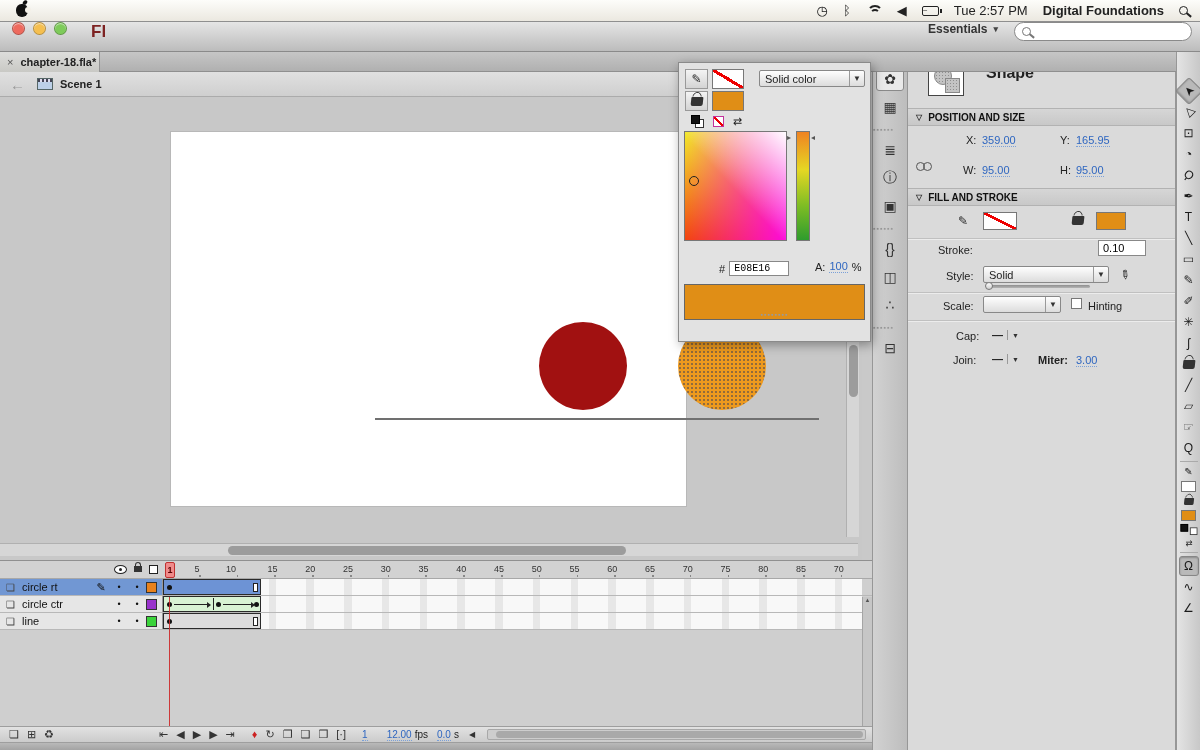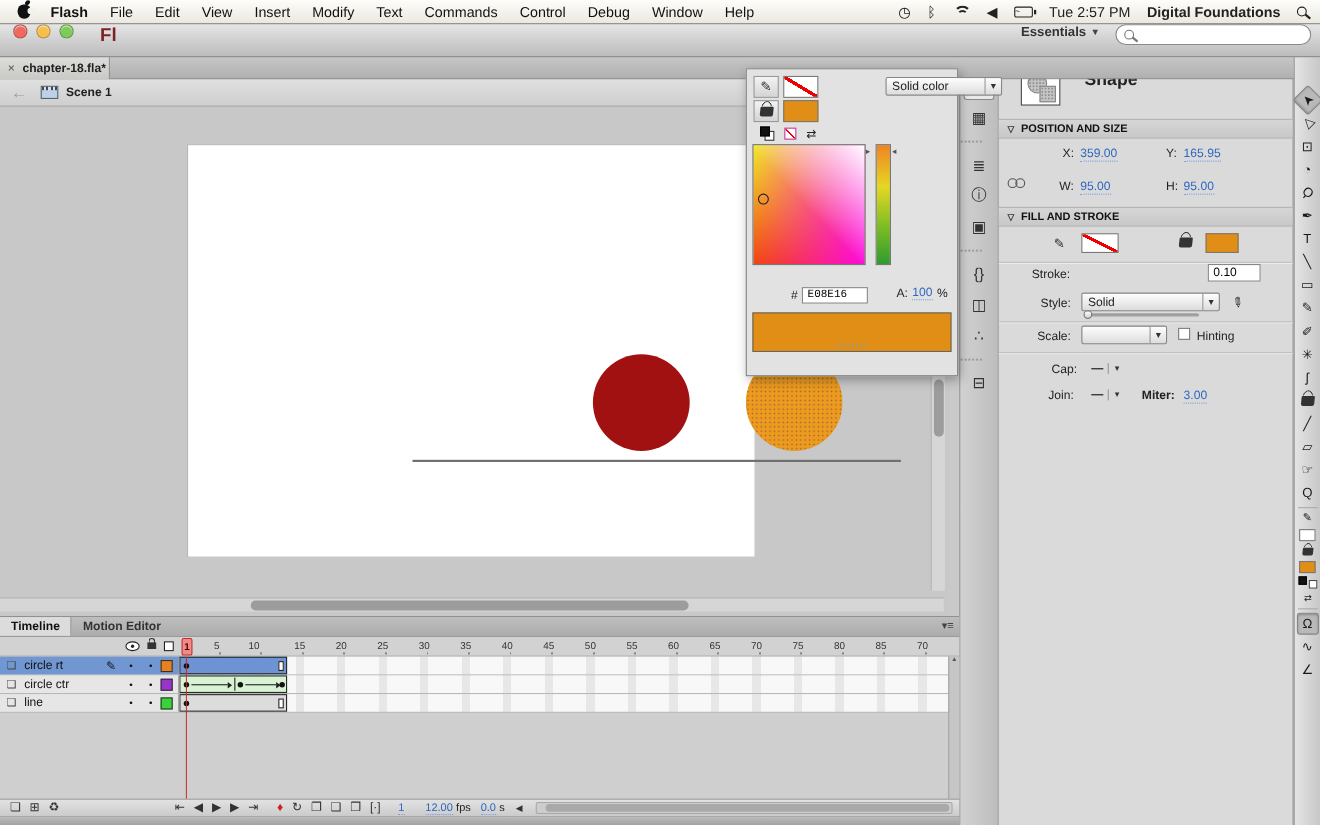--- a/index.html
+++ b/index.html
@@ -96,21 +96,21 @@
   .link-icon::before,.link-icon::after { content:""; position:absolute; top:2px; width:7px; height:7px; border:1.5px solid #555; border-radius:50%; }
   .link-icon::before { left:0; } .link-icon::after { left:7px; }
 
   
   .color-panel { position:absolute; left:678px; top:62px; width:193px; height:280px; background:#e2e2e2;
     border:1px solid #8a8a8a; box-shadow:2px 3px 10px rgba(0,0,0,.35); z-index:60; }
   .color-panel .body { position:relative; height:256px; }
   .cp-row1 { position:absolute; left:6px; top:6px; display:flex; gap:4px; align-items:center; }
   .cp-row2 { position:absolute; left:6px; top:28px; display:flex; gap:4px; align-items:center; }
   .cp-minis { position:absolute; left:12px; top:52px; display:flex; gap:9px; align-items:center; }
-  .cp-dd { position:absolute; left:80px; top:7px; width:106px;margin-left:46px; }
+  .cp-dd { position:absolute; left:80px; top:7px; width:106px; }
   .sb-square { position:absolute; left:5px; top:68px; width:103px; height:110px; border:1px solid #777;
     background:
       linear-gradient(to bottom left, #fff, rgba(255,255,255,0) 52%),
       linear-gradient(to right, rgba(255,0,255,0), rgba(255,0,255,.85)),
       linear-gradient(to bottom, #f2ea2a, #f2440f);
   }
   .sb-cursor { position:absolute; left:4px; top:44px; width:10px; height:10px; border:1.6px solid #222; border-radius:50%; }
   .hue-bar { position:absolute; left:117px; top:68px; width:14px; height:110px; border:1px solid #777;
     background:linear-gradient(to bottom,#ef8322,#e5d723 35%,#7fbd24 68%,#2f9c2d); }
   .hue-marker-l { position:absolute; left:108px; top:70px; font-size:8px; color:#555; }
@@ -208,34 +208,20 @@
   .tlc-group { display:flex; align-items:center; gap:2px; }
   .tlc-scroll { flex:1; height:11px; margin-left:6px; background:#cdcdcd; border:1px solid #a8a8a8; border-radius:2px; position:relative; }
   .tlc-scroll .thumb { position:absolute; left:8px; right:2px; top:1px; bottom:1px; border-radius:4px; background:#a9a9a9; }
   .tl-bottomstrip { position:absolute; left:0; right:0; bottom:0; height:7px; background:linear-gradient(#b9b9b9,#a3a3a3); }
 </style>
 </head>
 <body>
 
 <div class="menubar">
   <span class="apple-icon"></span>
-  <div class="menus" id="menus">
-      <span class="menu-item bold">Flash</span>
-      <span class="menu-item">File</span>
-      <span class="menu-item">Edit</span>
-      <span class="menu-item">View</span>
-      <span class="menu-item">Insert</span>
-      <span class="menu-item">Modify</span>
-      <span class="menu-item">Text</span>
-      <span class="menu-item">Commands</span>
-      <span class="menu-item">Control</span>
-      <span class="menu-item">Debug</span>
-      <span class="menu-item">Window</span>
-      <span class="menu-item">Help</span>
-    </div>
   <div class="menubar-right">
     <span id="status-icons" style="display:flex;gap:15px;align-items:center;">
         <span class="status-icon icon-time-machine-icon">◷</span>
         <span class="status-icon icon-bluetooth-icon">ᛒ</span>
         <span class="status-icon icon-wifi-icon"></span>
         <span class="status-icon icon-volume-icon">◀</span>
         <span class="status-icon icon-battery-icon">~</span>
       </span>
     <span class="clock-text">Tue 2:57 PM</span>
     <span class="account-text">Digital Foundations</span>
@@ -442,25 +428,20 @@
   <span class="mini" style="font-size:10px;">⇄</span>
   <div class="tool-sep"></div>
   <div id="tools-extras">
       <span class="tool active">Ω</span>
       <span class="tool">∿</span>
       <span class="tool">∠</span>
     </div>
 </div>
 
 <div class="timeline">
-  <div class="tl-tabs">
-    <div class="tl-tab active">Timeline</div>
-    <div class="tl-tab">Motion Editor</div>
-    <span class="panel-menu" style="top:2px;">▾≡</span>
-  </div>
   <div class="tl-header">
     <span class="hicon icon-eye" style="left:114px;"></span>
     <span class="hicon icon-lock" style="left:134px;top:1px;"></span>
     <span class="hicon icon-outline" style="left:149px;"></span>
     <div class="tl-ruler" id="ruler">
         <span class="rn" style="left: 25.975px;">5</span>
         <span class="rn" style="left: 60px;">10</span>
         <span class="rn" style="left: 101.475px;">15</span>
         <span class="rn" style="left: 139.225px;">20</span>
         <span class="rn" style="left: 176.975px;">25</span>

